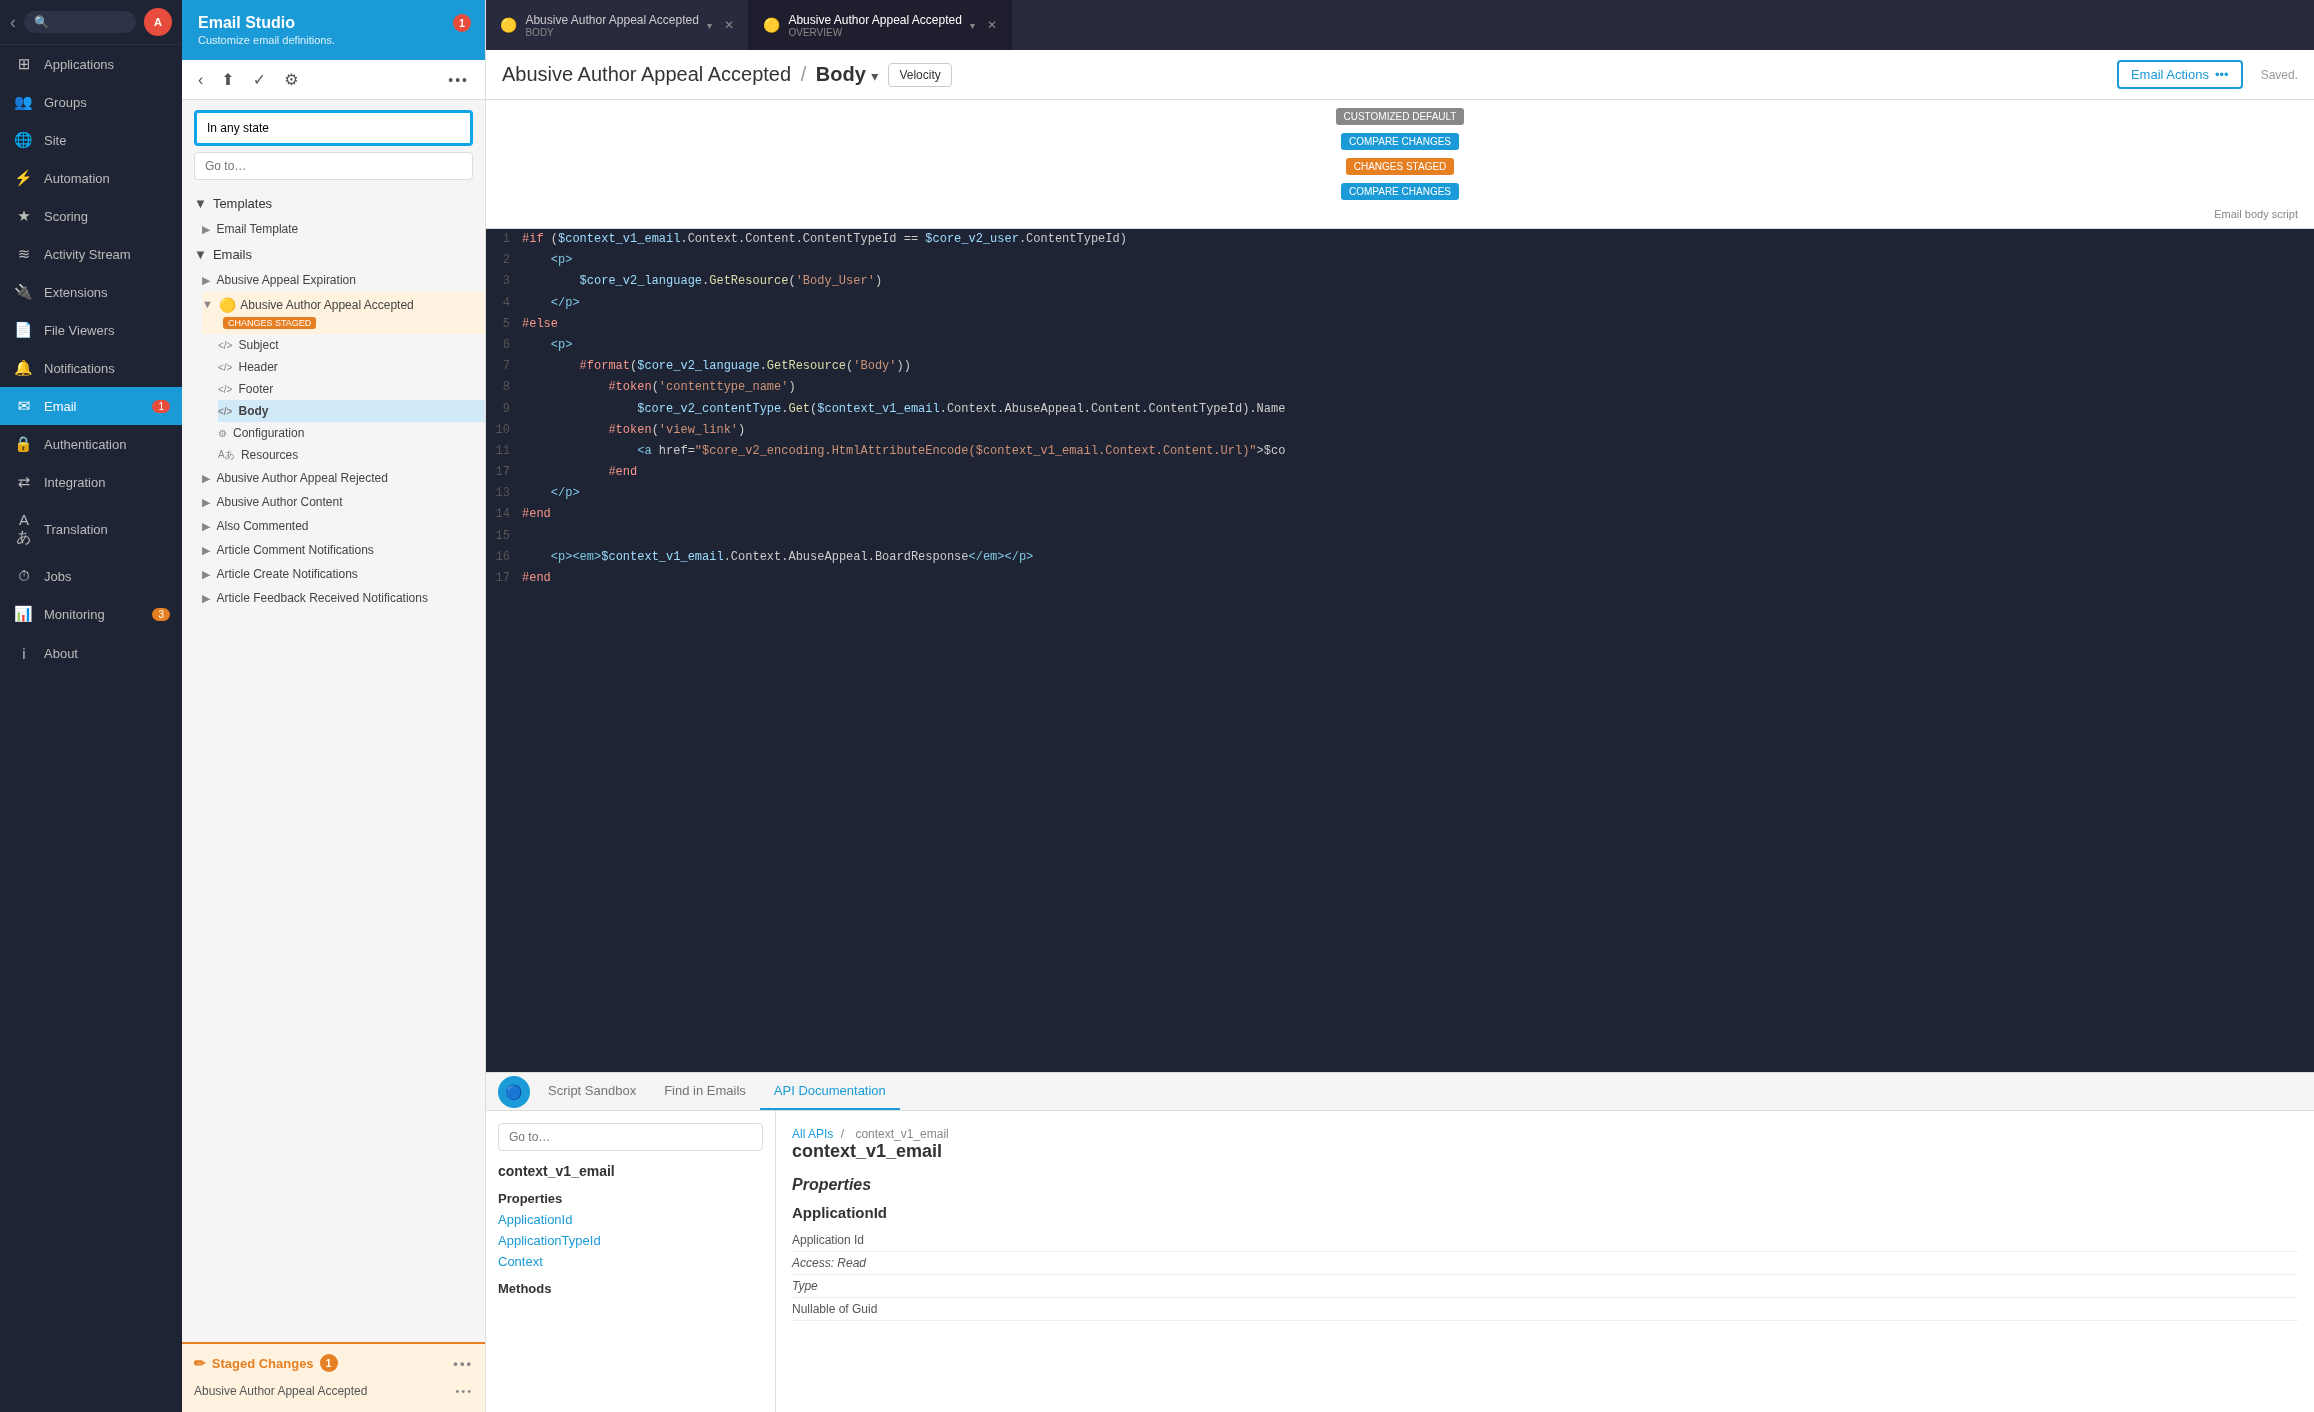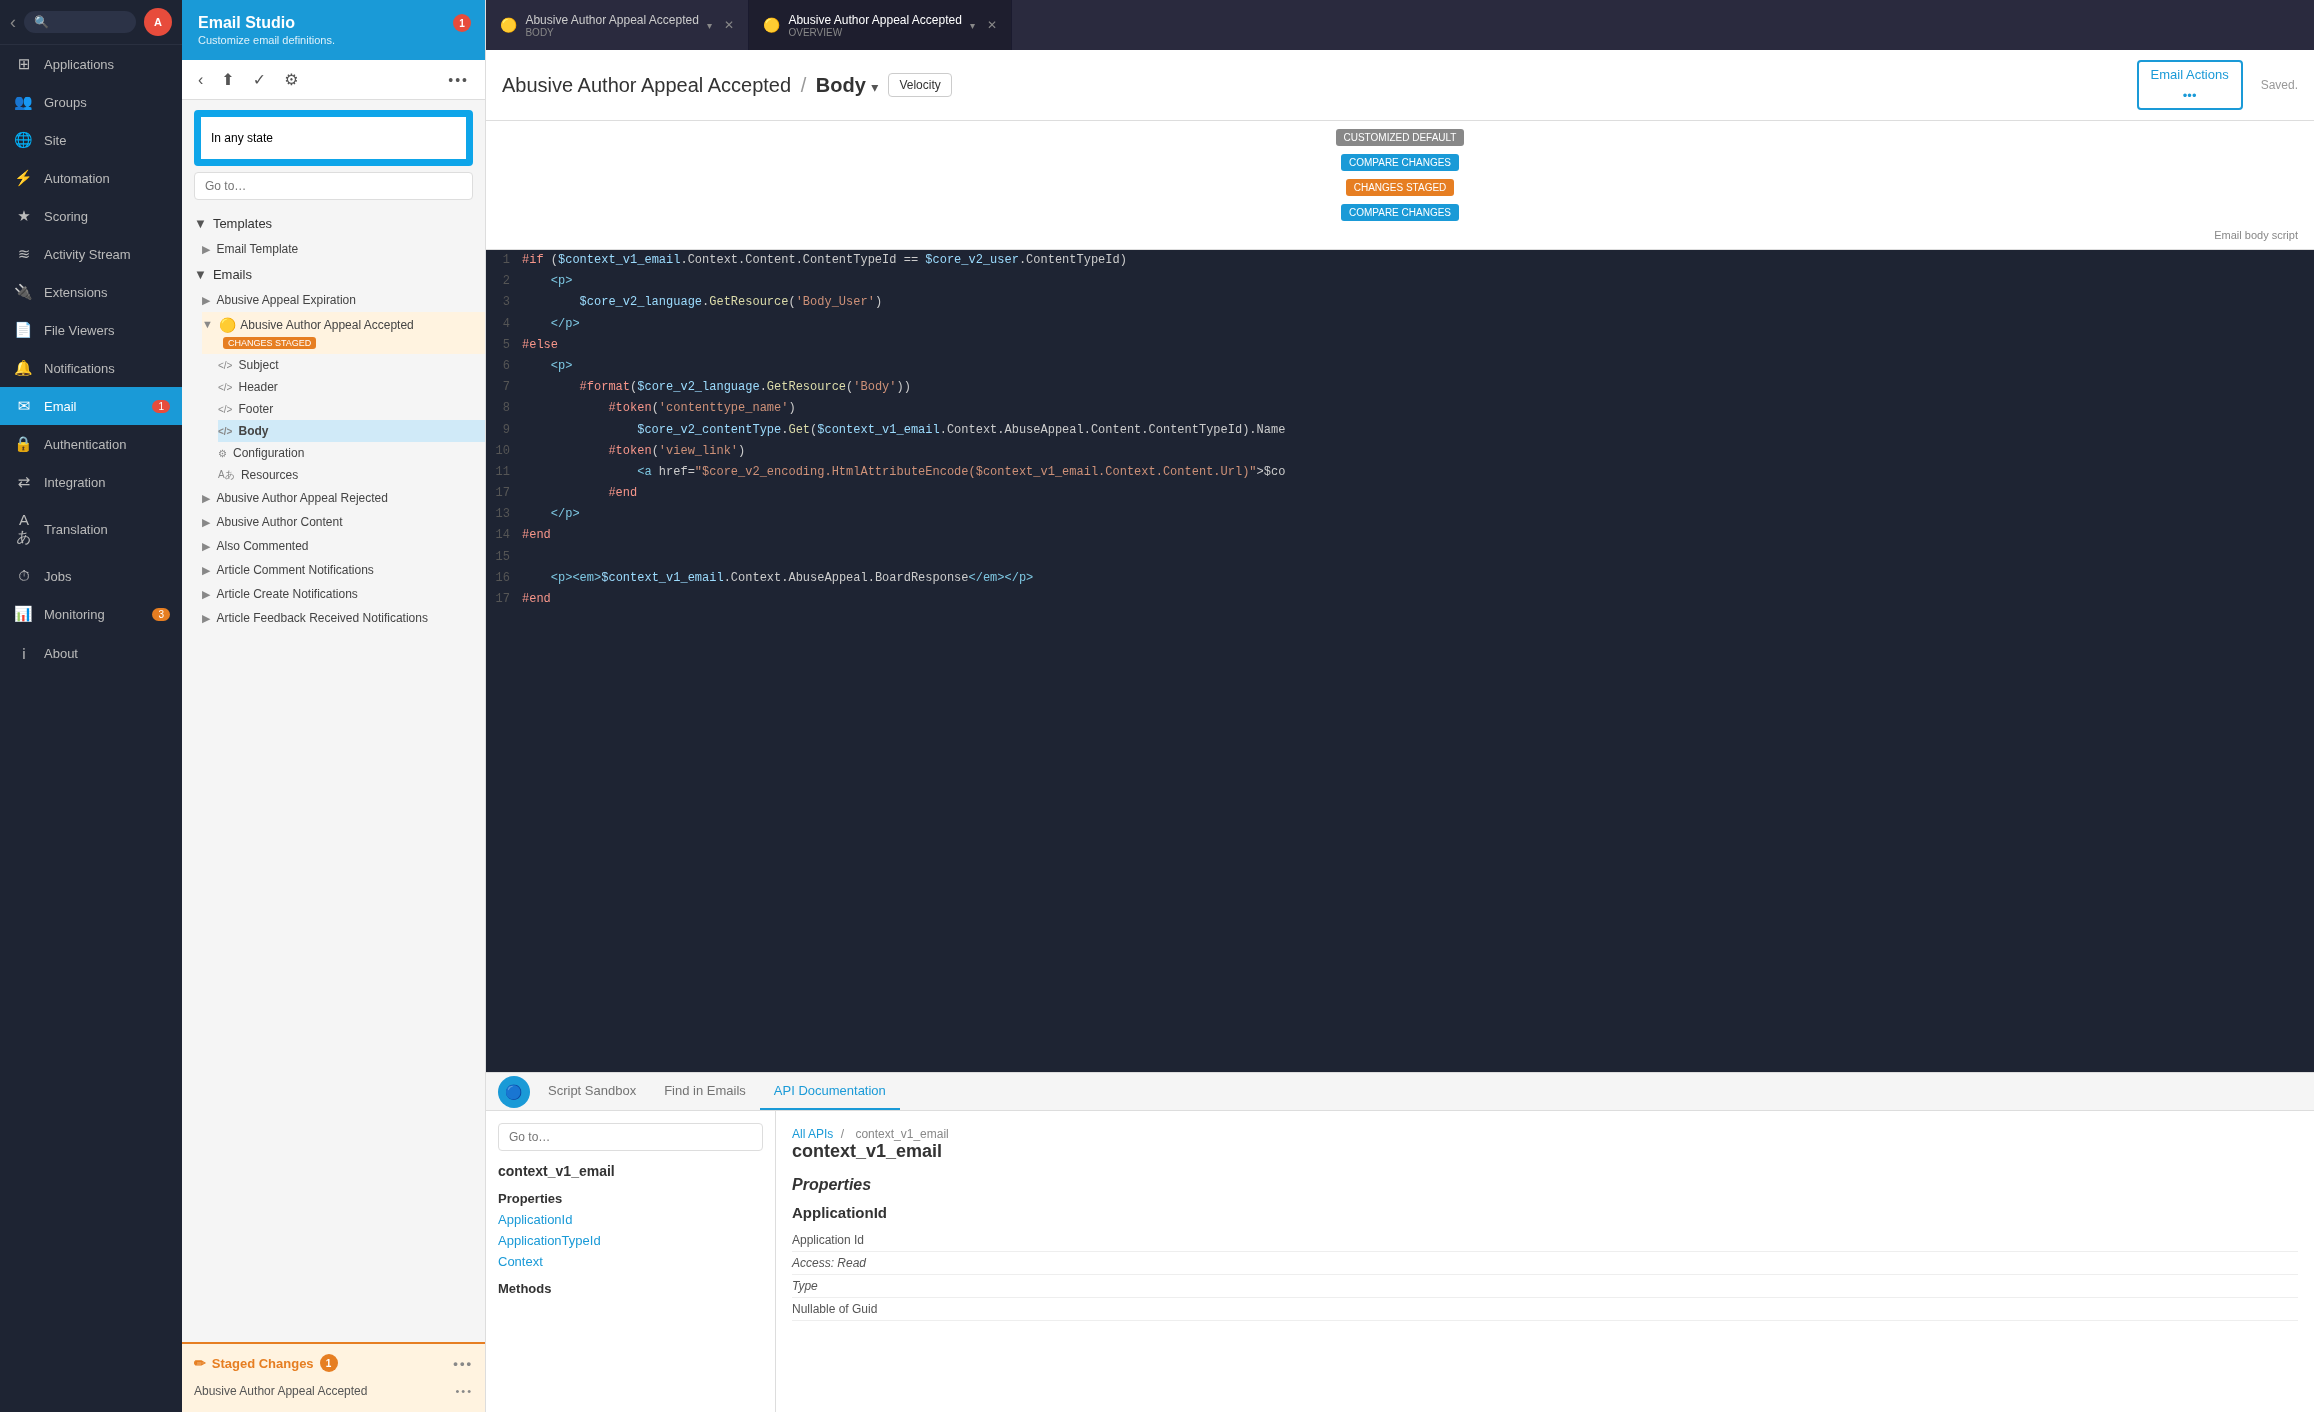--- a/index.html
+++ b/index.html
@@ -114,22 +114,22 @@
       border-bottom: 1px solid #ddd;
       background: white;
     }
     .panel-2-toolbar button {
       background: none; border: none; cursor: pointer;
       color: #555; font-size: 16px; padding: 2px 4px;
     }
     .panel-2-toolbar .more-btn { margin-left: auto; color: #555; font-size: 14px; letter-spacing: 2px; }
     .state-select {
       margin: 10px 12px 0;
-      padding: 14px 10px;
-      border: 7px solid #0ea5e9;
+      padding: 8px 10px;
+      border: 3px solid #0ea5e9;
       border-radius: 4px;
       font-size: 12px;
       background: white;
       width: calc(100% - 24px);
       appearance: none;
       cursor: pointer;
     }
     .goto-input {
       margin: 6px 12px 10px;
       padding: 6px 10px;
@@ -293,21 +293,20 @@
       gap: 6px;
       background: white;
       border: 2px solid #1a9ad7;
       border-radius: 4px;
       padding: 5px 12px;
       font-size: 13px;
       cursor: pointer;
       color: #1a9ad7;
       font-weight: 500;
       margin-left: auto;
-      flex-direction: column;
     }
     .saved-text {
       font-size: 12px;
       color: #999;
       margin-left: 8px;
     }
 
     
     .changes-bar {
       display: flex;

